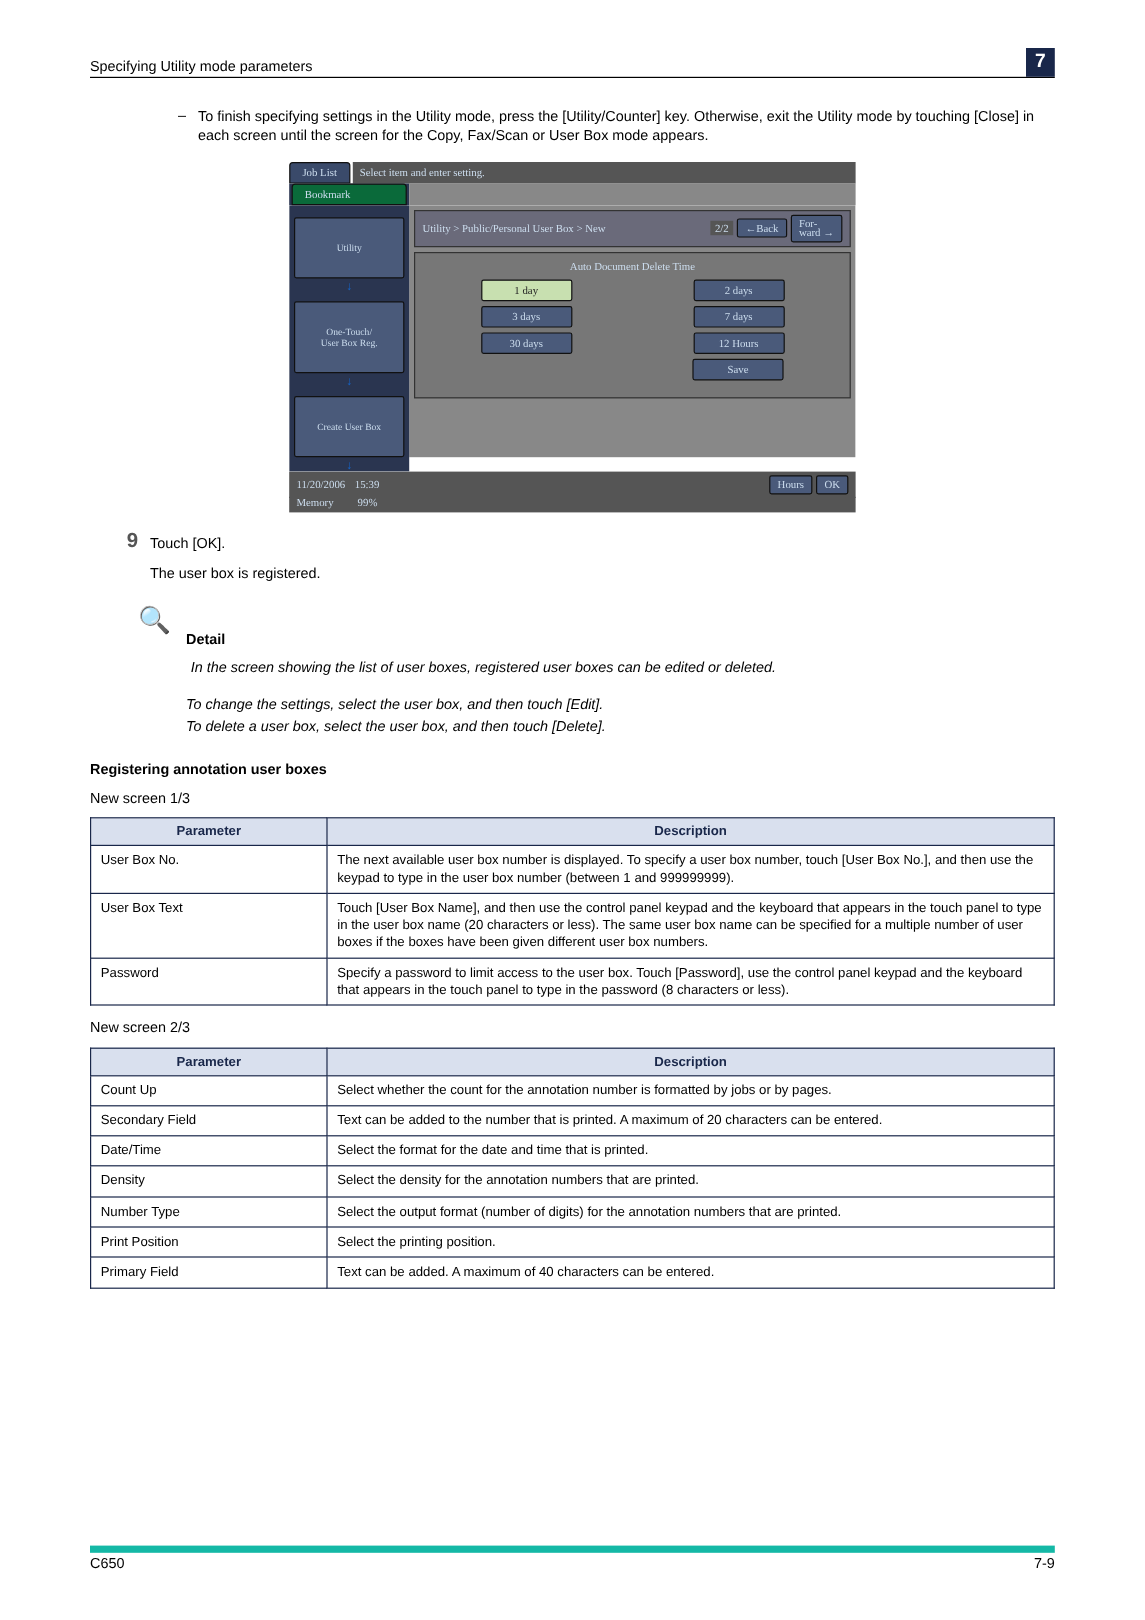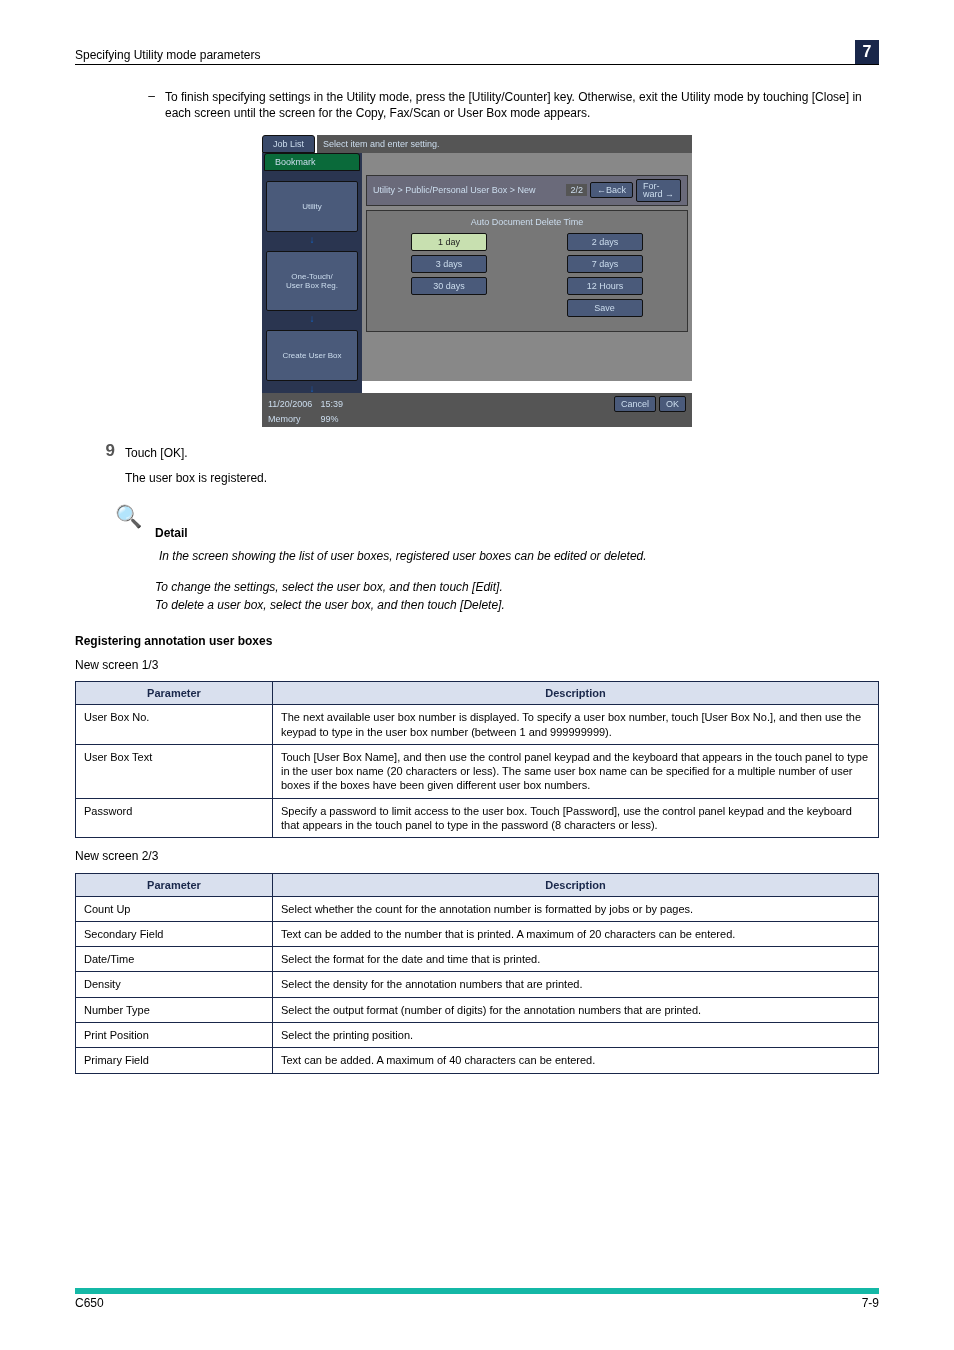--- a/index.html
+++ b/index.html
@@ -18,21 +18,21 @@
   .mag{font-size:22px;margin-left:0;margin-top:18px}
   .ital{font-style:italic}
   .bold{font-weight:bold}
   .para{margin-top:8px;font-size:12px;line-height:1.35}
   table.spec{width:100%;border-collapse:collapse;margin-top:8px;font-size:11px}
   table.spec th{background:#d9e0ee;border:1px solid #19274a;padding:5px 8px;text-align:center;color:#19274a;font-weight:bold}
   table.spec td{border:1px solid #19274a;padding:5px 8px;vertical-align:top;line-height:1.3}
   table.spec .c1{width:180px}
   .footer{position:absolute;bottom:40px;left:75px;right:75px;border-top:6px solid #14b8a6;display:flex;justify-content:space-between;font-size:12px;padding-top:2px}
   
-  .shot{width:430px;margin:14px auto 0;font-family:Liberation Sans, sans-serif;font-size:9px}
+  .shot{width:472px;margin:14px auto 0;font-family:Liberation Serif, serif;font-size:9px}
   .tab{background:#3a4a6a;color:#cde;border:1px solid #111;border-radius:3px 3px 0 0;padding:3px 10px;margin-right:2px}
   .tab.book{background:#0a6a3a}
   .topmsg{flex:1;padding:4px 6px;background:#555;color:#cde}
   .side{float:left;width:100px;background:#2a3550;padding:4px;box-sizing:border-box}
   .sidebtn{background:#4a5a7a;color:#cde;border:1px solid #111;border-radius:2px;padding:20px 2px;text-align:center;margin:6px 0;font-size:8px}
   .sidebtn.new{background:#0a3b8a;color:#fff}
   .arrow{color:#1464c8;text-align:center;font-size:10px;margin-top:-4px}
   .main{margin-left:100px;background:#888;padding:4px;min-height:210px;box-sizing:border-box}
   .bc{background:#6a6a7a;color:#cde;border:1px solid #333;padding:3px 6px;display:flex;align-items:center}
   .pg{background:#555;padding:1px 4px;margin-left:auto}
@@ -120,21 +120,21 @@
               </div>
             </div>
           </div>
         </div>
       </div>
       <div class="bottom">
         <span>11/20/2006</span>
         <span style="width:8px"></span>
         <span>15:39</span>
         <span class="sp"></span>
-        <span class="nbtn">Cancel</span>
+        <span class="nbtn">Hours</span>
         <span class="nbtn">OK</span>
       </div>
       <div class="bottom" style="margin-top:-1px;padding-top:0">
         <span>Memory</span>
         <span style="width:20px"></span>
         <span>99%</span>
         <span class="sp"></span>
       </div>
     </div>
 

